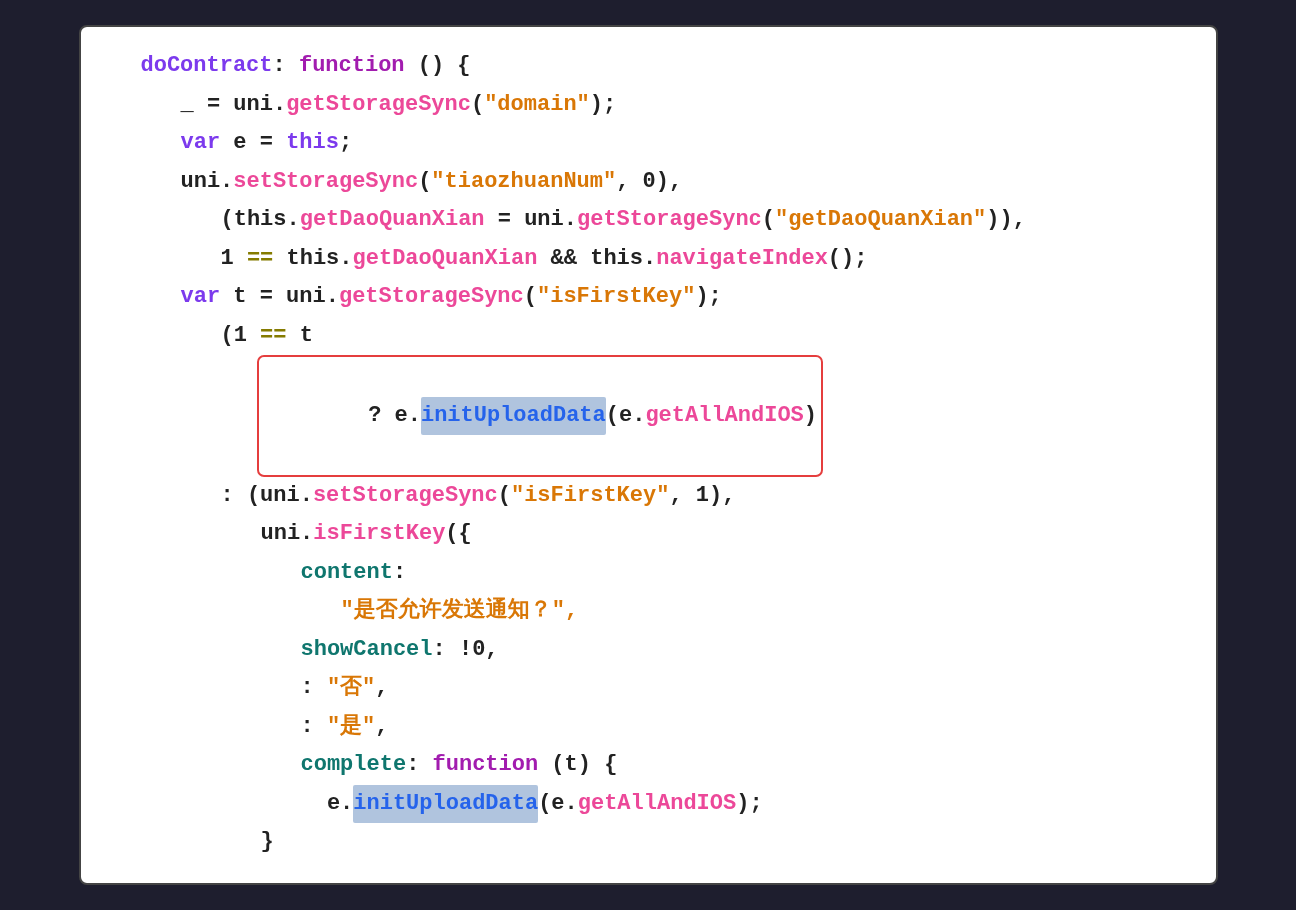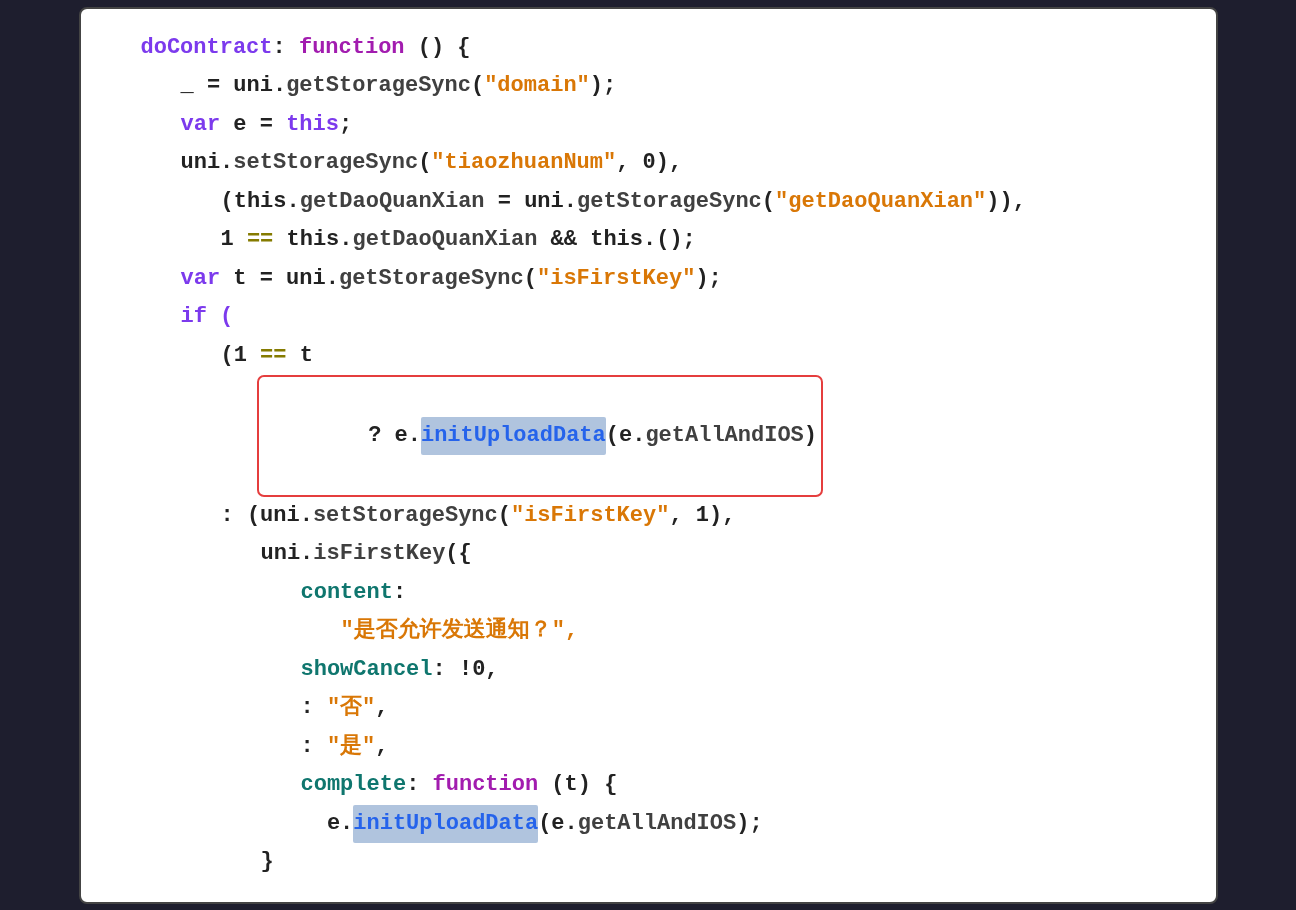--- a/index.html
+++ b/index.html
@@ -40,21 +40,21 @@
     .indent-1 { padding-left: 40px; }
     .indent-2 { padding-left: 80px; }
     .indent-3 { padding-left: 120px; }
     .indent-4 { padding-left: 160px; }
     .indent-5 { padding-left: 200px; }
 
     
     .c-purple    { color: #7c3aed; } 
     .c-darkblue  { color: #a21caf; } 
     .c-black     { color: #222; }
-    .c-teal      { color: #404040; } 
+    .c-teal      { color: #ec4899; } 
     .c-orange    { color: #d97706; } 
     .c-red-key   { color: #0f766e; } 
     .c-blue      { color: #2563eb; }
     .c-olive     { color: #857b00; } 
 
     
     .highlight-box {
       display: inline-block;
       background: #b0c4de;
       border-radius: 2px;
@@ -103,35 +103,30 @@
   </div>
 
   <div class="line-wrapper">
     <span class="line indent-3">
       <span class="c-black">(this.</span><span class="c-teal">getDaoQuanXian</span><span class="c-black"> = uni.</span><span class="c-teal">getStorageSync</span><span class="c-black">(</span><span class="c-orange">"getDaoQuanXian"</span><span class="c-black">)),</span>
     </span>
   </div>
 
   <div class="line-wrapper">
     <span class="line indent-3">
-      <span class="c-black">1 </span><span class="c-olive">==</span><span class="c-black"> this.</span><span class="c-teal">getDaoQuanXian</span><span class="c-black"> &amp;&amp; this.</span><span class="c-black">();</span>
+      <span class="c-black">1 </span><span class="c-olive">==</span><span class="c-black"> this.</span><span class="c-teal">getDaoQuanXian</span><span class="c-black"> &amp;&amp; this.</span><span class="c-teal">navigateIndex</span><span class="c-black">();</span>
     </span>
   </div>
 
   <div class="line-wrapper">
     <span class="line indent-2">
       <span class="c-purple">var</span><span class="c-black"> t = uni.</span><span class="c-teal">getStorageSync</span><span class="c-black">(</span><span class="c-orange">"isFirstKey"</span><span class="c-black">);</span>
     </span>
   </div>
 
-  <div class="line-wrapper">
-    <span class="line indent-2">
-      <span class="c-purple">if (</span>
-    </span>
-  </div>
 
   <div class="line-wrapper">
     <span class="line indent-3">
       <span class="c-black">(1 </span><span class="c-olive">==</span><span class="c-black"> t</span>
     </span>
   </div>
 
   <div class="line-wrapper">
     <span class="line indent-4">
       <span class="red-border">

